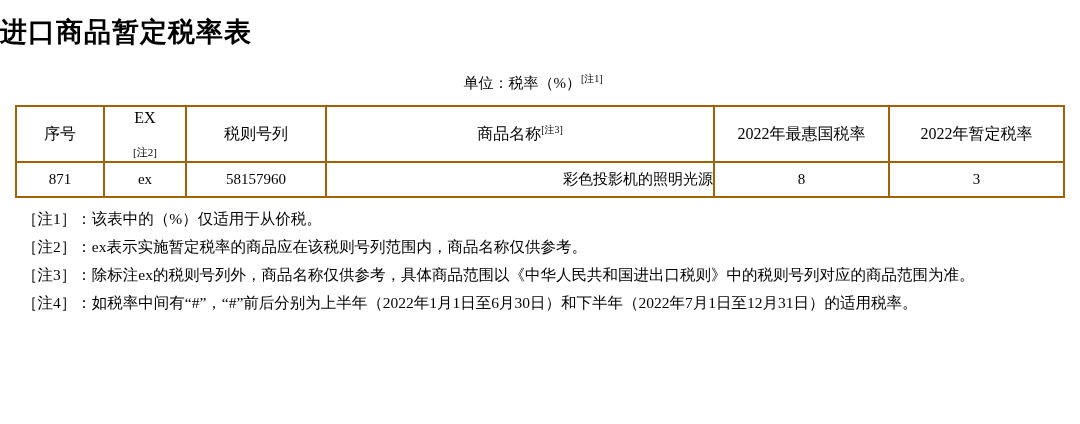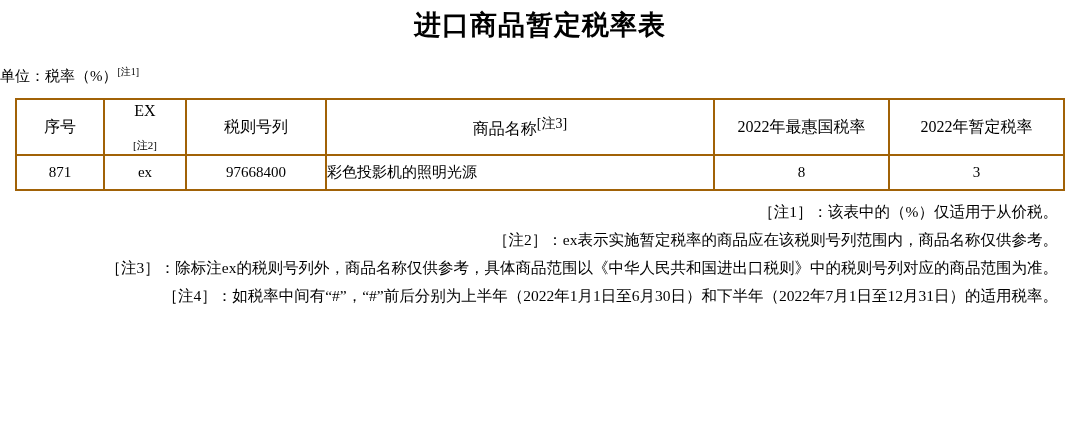--- a/index.html
+++ b/index.html
@@ -14,30 +14,29 @@
     color: #000000;
     overflow: hidden;
   }
   .page {
     position: relative;
     width: 1080px;
     height: 424px;
     box-sizing: border-box;
   }
   .doc-title {
-    text-align: center;
     font-size: 27px;
     font-weight: bold;
     letter-spacing: 1px;
-    margin-top: 7px;
+    margin-top: 14px;
     margin-bottom: 0;
     font-family: Liberation Serif, serif;
   }
   .unit-line {
-    text-align: left;
+    text-align: center;
     font-size: 15px;
     margin-top: 22px;
     padding-right: 14px;
   }
   .unit-line .note-ref {
     font-size: 10px;
     vertical-align: super;
   }
   table.tariff {
     border-collapse: collapse;
@@ -66,39 +65,38 @@
   .th-ex .ex-main {
     display: block;
     font-size: 16px;
   }
   .th-ex .ex-sub {
     display: block;
     font-size: 11px;
     margin-top: 18px;
   }
   .note-ref-sm {
-    font-size: 14px;
+    font-size: 10px;
     vertical-align: super;
   }
   .col-seq   { width: 88px; }
   .col-ex    { width: 82px; }
   .col-code  { width: 140px; }
   .col-name  { width: 388px; }
   .col-mfn   { width: 175px; }
   .col-prov  { width: 175px; }
   td.center { text-align: center; margin-top: 36px; }
   td.namecell {
-    text-align: left;
+    text-align: right;
     padding-left: 10px;
   }
   .notes {
     margin: 8px 22px 0 22px;
     font-size: 15.5px;
     line-height: 1.62;
-    text-align: right;
   }
   .notes p {
     margin: 0 0 3px 0;
     text-indent: 0;
   }
 </style>
 </head>
 <body>
 
 <div class="page">
@@ -128,21 +126,21 @@
         <th>税则号列</th>
         <th><span>商品名称</span><span class="note-ref-sm">[注3]</span></th>
         <th>2022年最惠国税率</th>
         <th>2022年暂定税率</th>
       </tr>
     </thead>
     <tbody>
       <tr>
         <td class="center">871</td>
         <td class="center">ex</td>
-        <td class="center">97668400</td>
+        <td class="center">58157960</td>
         <td class="namecell">彩色投影机的照明光源</td>
         <td class="center">8</td>
         <td class="center">3</td>
       </tr>
     </tbody>
   </table>
 
   <div class="notes">
     <p>［注1］：该表中的（%）仅适用于从价税。</p>
     <p>［注2］：ex表示实施暂定税率的商品应在该税则号列范围内，商品名称仅供参考。</p>

